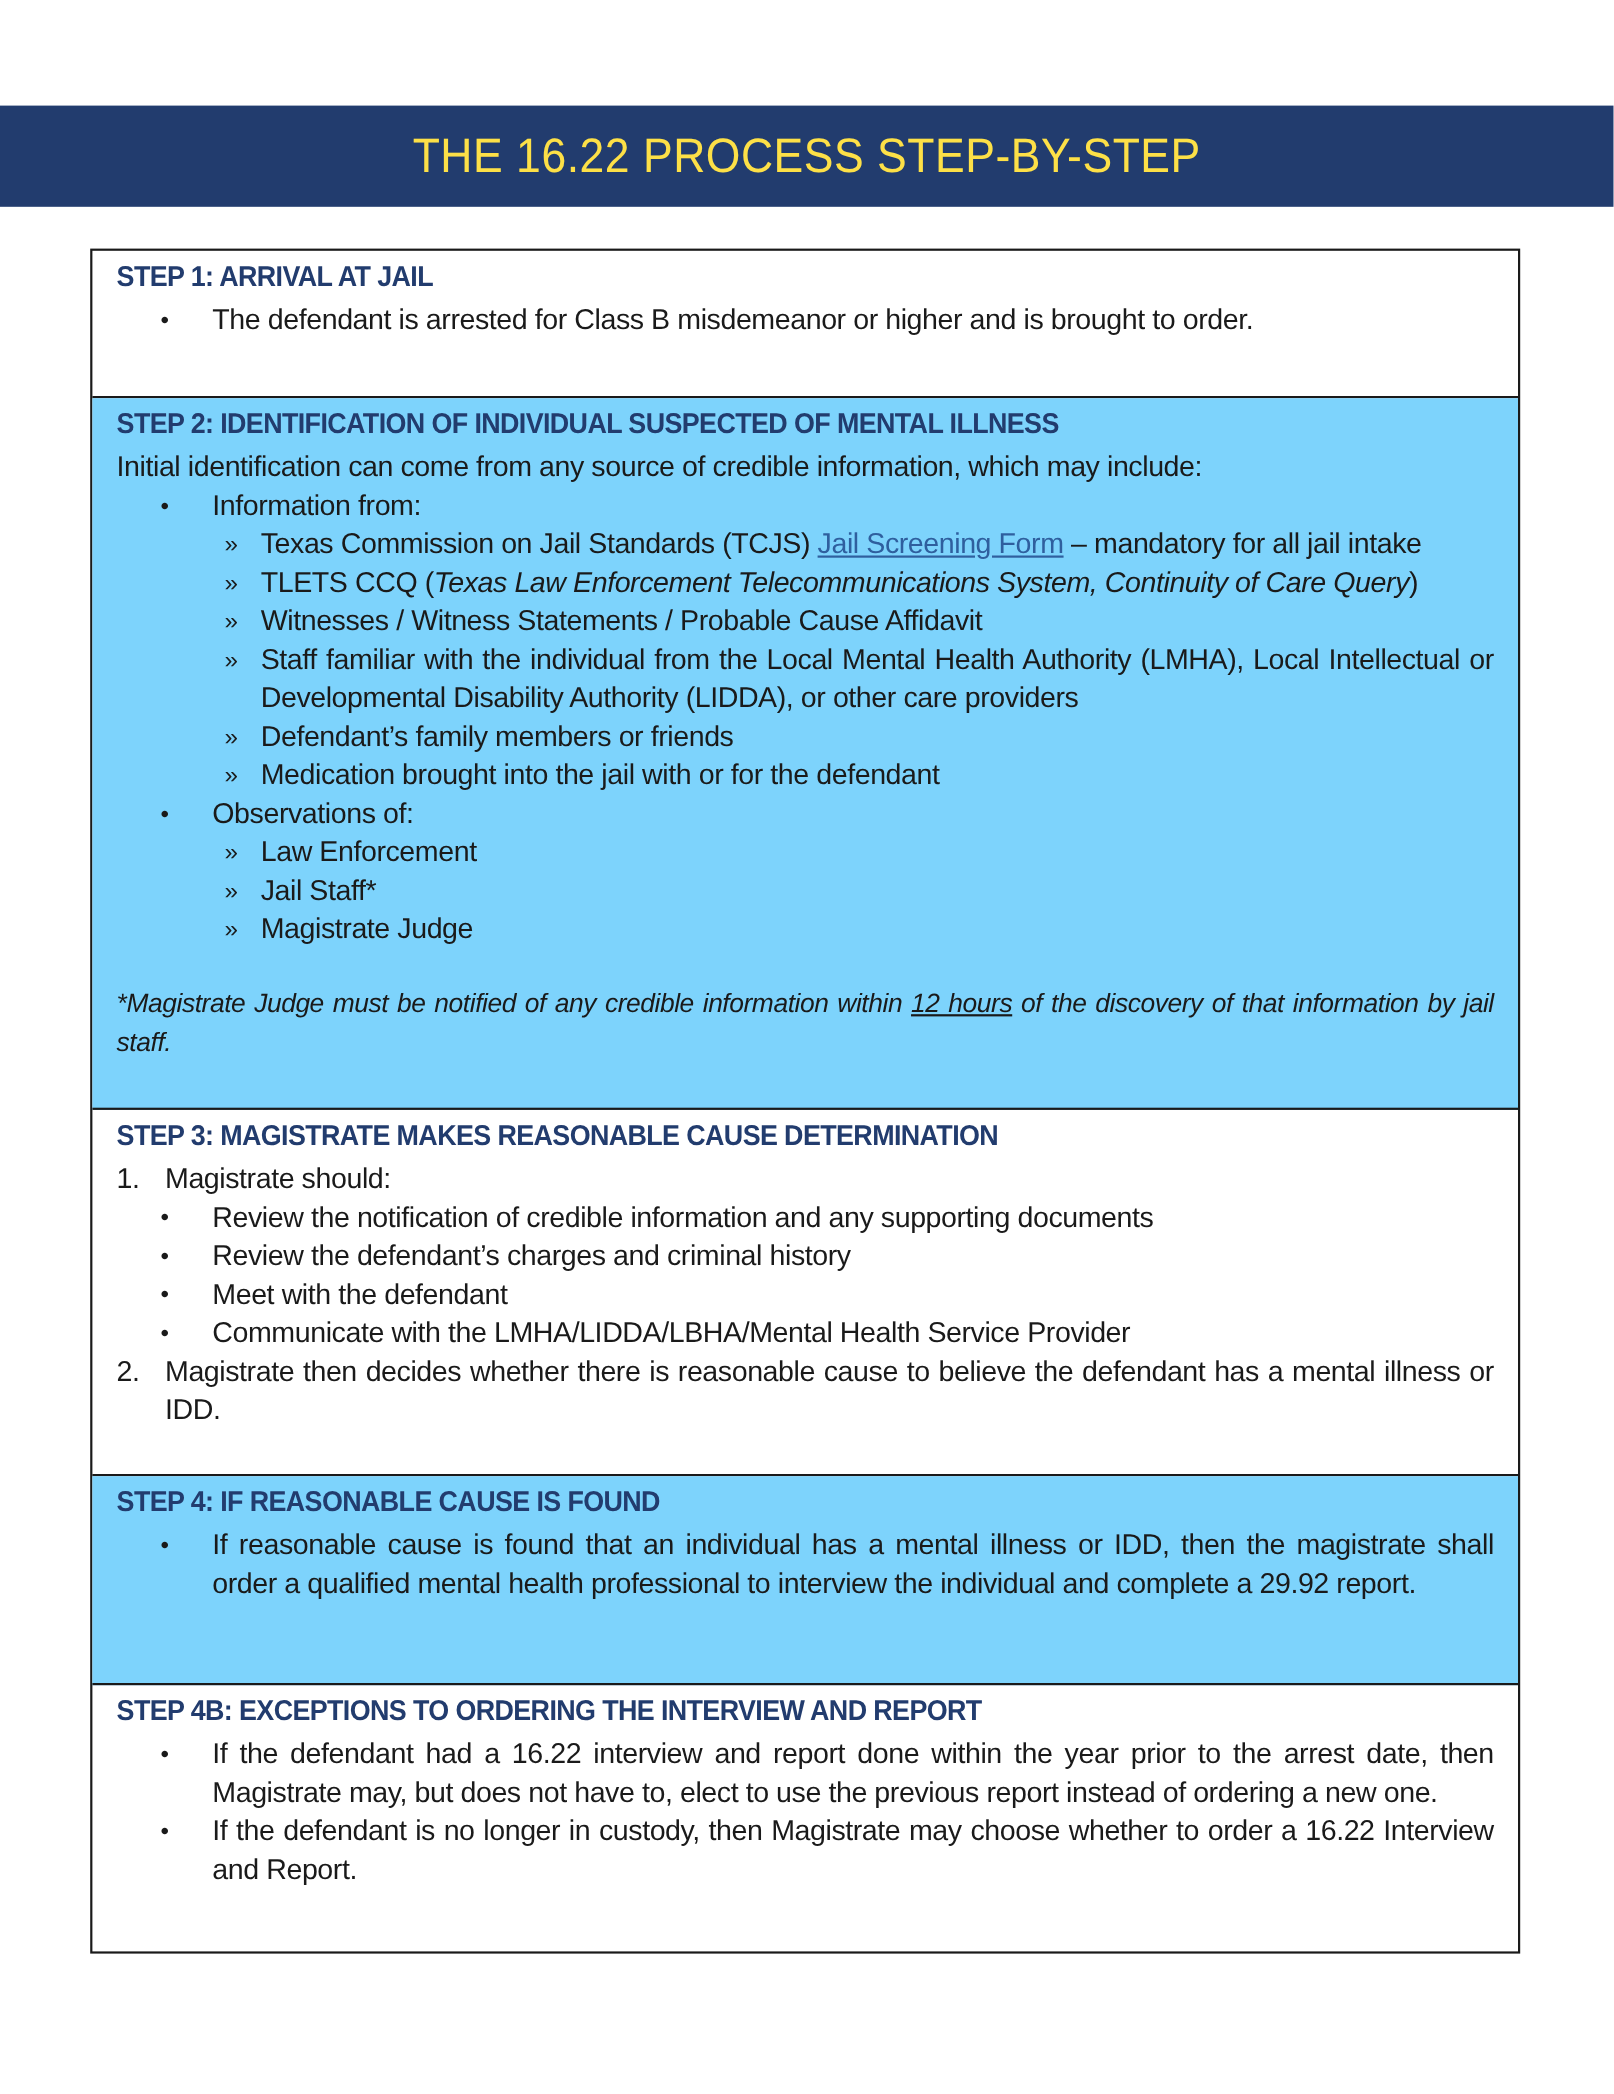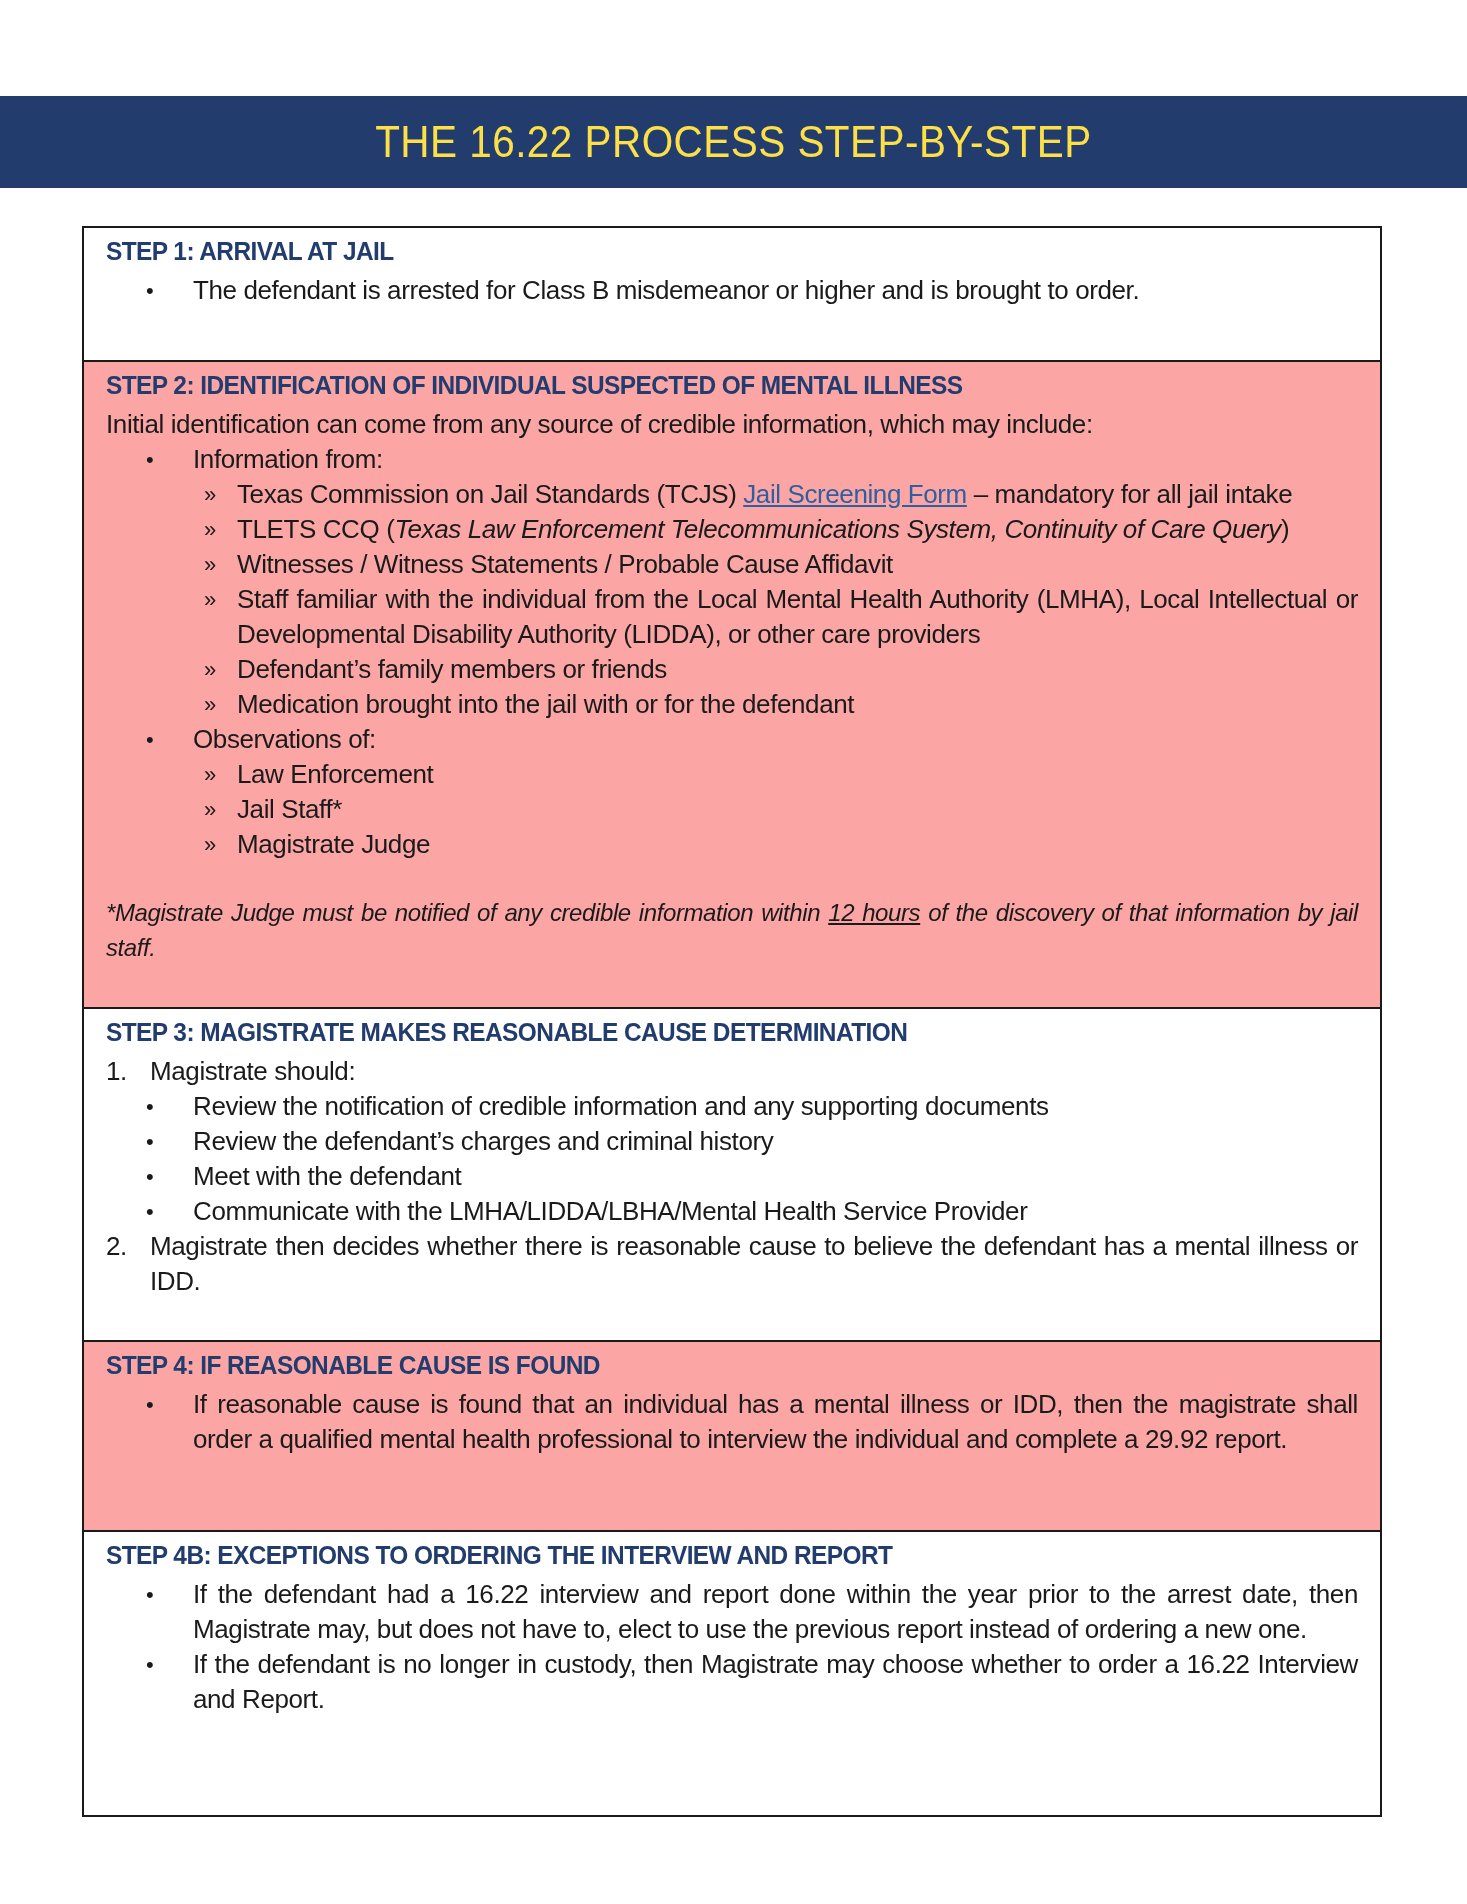--- a/index.html
+++ b/index.html
@@ -15,21 +15,21 @@
   .banner h1 {
     margin: 0; font-weight: normal; font-size: 44px; letter-spacing: 0.5px;
     font-family: "Liberation Sans", sans-serif; transform: scaleX(0.92);
   }
   .frame {
     position: absolute; left: 82px; top: 226px; width: 1300px;
     border: 2.5px solid #1a1a1a; box-sizing: border-box;
   }
   .step { box-sizing: border-box; padding: 8px 22px 0 22px; border-bottom: 2.5px solid #1a1a1a; position: relative; }
   .step:last-child { border-bottom: none; }
-  .step.blue { background: #fca5a5; }
+  .step.blue { background: #7dd3fc; }
   .step h2 {
     margin: 0 0 6px 0; color: #223c6e; font-size: 26px; font-weight: bold;
     letter-spacing: -0.6px; transform-origin: left; transform: scaleX(0.94);
     white-space: nowrap;
   }
   .line { font-size: 26px; line-height: 35px; letter-spacing: -0.4px; white-space: nowrap; }
   .just { white-space: normal; text-align: justify; }
   .bul { position: relative; padding-left: 87px; }
   .bul .mk { position: absolute; left: 40px; top: 0; font-size: 22px; }
   .sub { position: relative; padding-left: 131px; }
@@ -139,21 +139,21 @@
   </div>
 
   <div class="step blue" style="height:190px;">
     <h2>STEP 4: IF REASONABLE CAUSE IS FOUND</h2>
     <div class="line bul just">
       <span class="mk">•</span>
       <span>If reasonable cause is found that an individual has a mental illness or IDD, then the magistrate shall order a qualified mental health professional to interview the individual and complete a 29.92 report.</span>
     </div>
   </div>
 
-  <div class="step" style="height:283px;">
+  <div class="step" style="height:242px;">
     <h2>STEP 4B: EXCEPTIONS TO ORDERING THE INTERVIEW AND REPORT</h2>
     <div class="line bul just">
       <span class="mk">•</span>
       <span>If the defendant had a 16.22 interview and report done within the year prior to the arrest date, then Magistrate may, but does not have to, elect to use the previous report instead of ordering a new one.</span>
     </div>
     <div class="line bul just">
       <span class="mk">•</span>
       <span>If the defendant is no longer in custody, then Magistrate may choose whether to order a 16.22 Interview and Report.</span>
     </div>
   </div>

